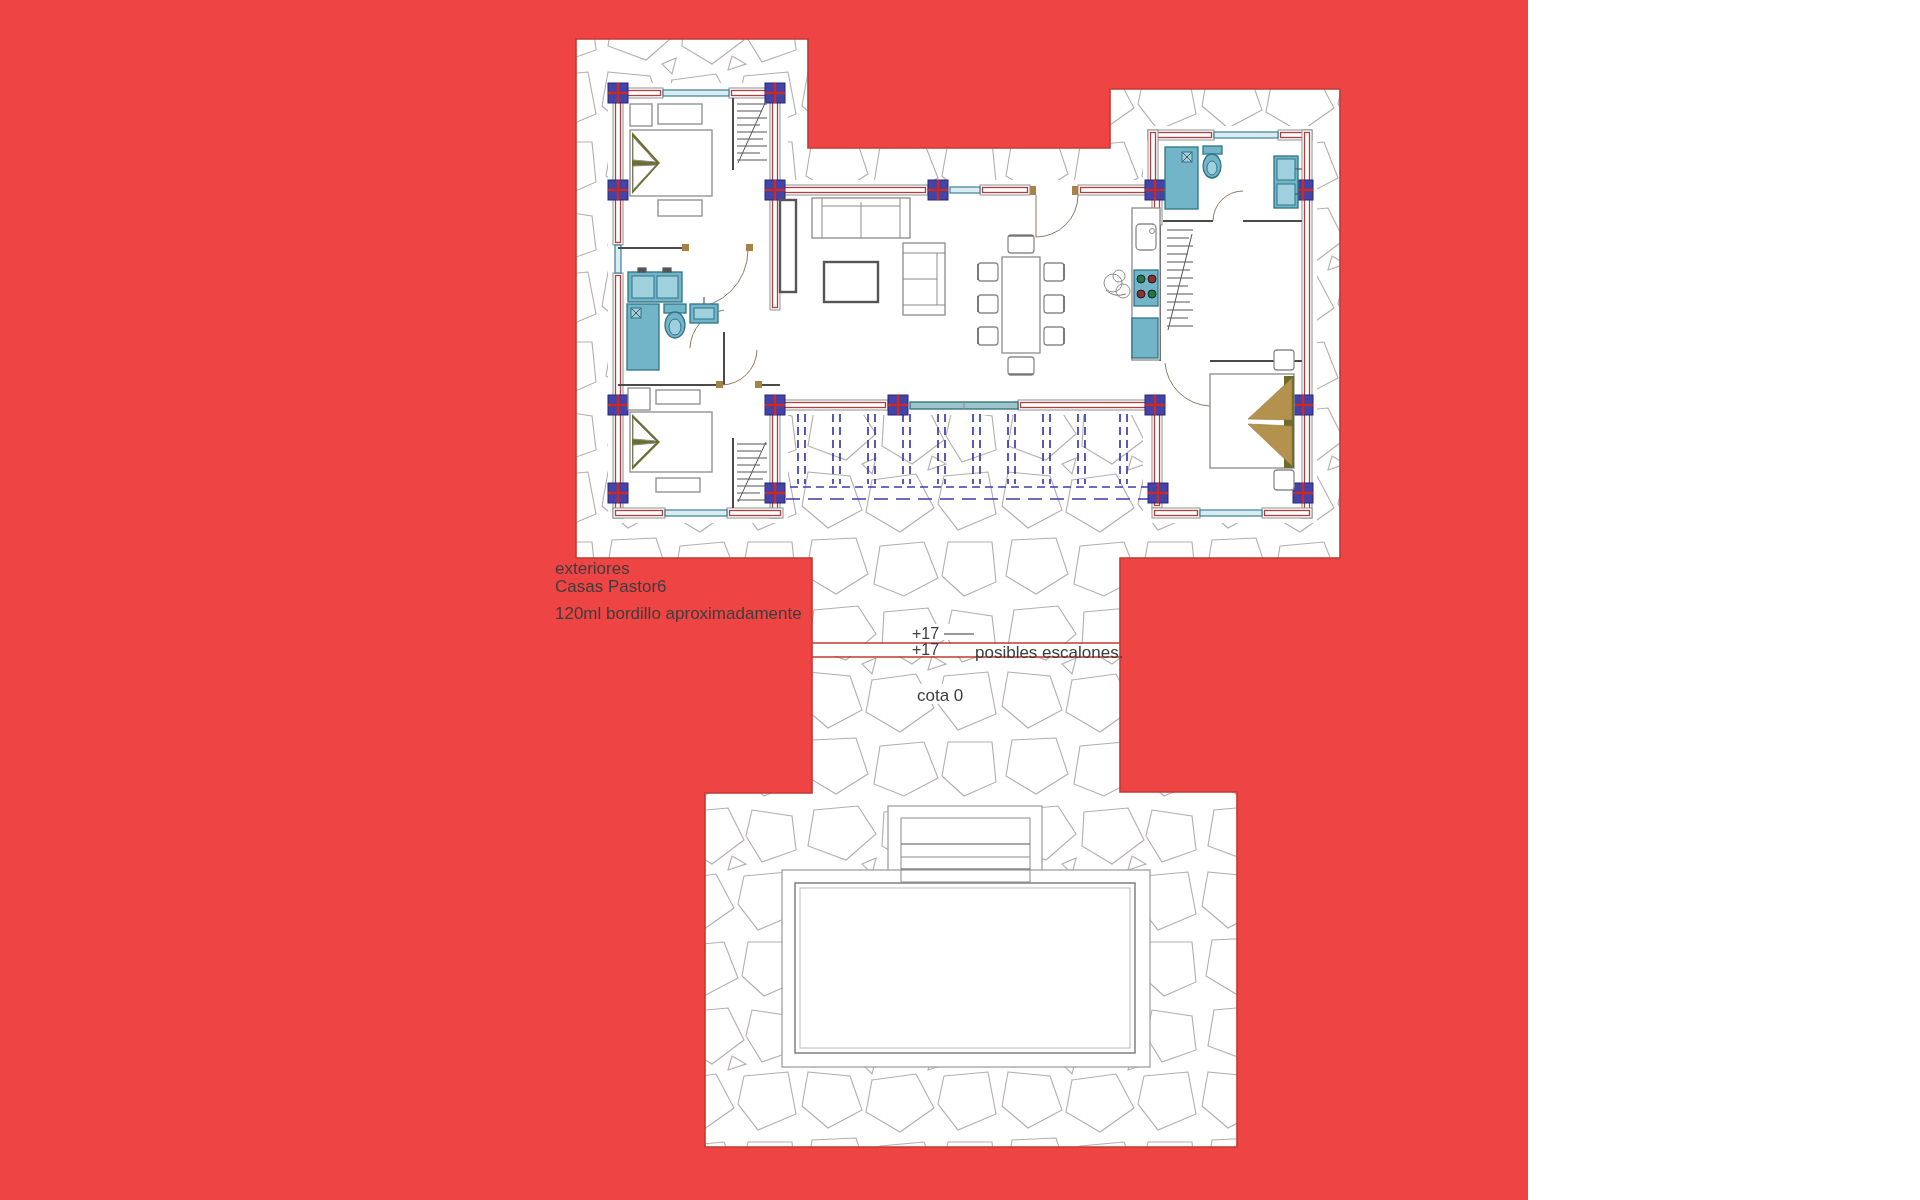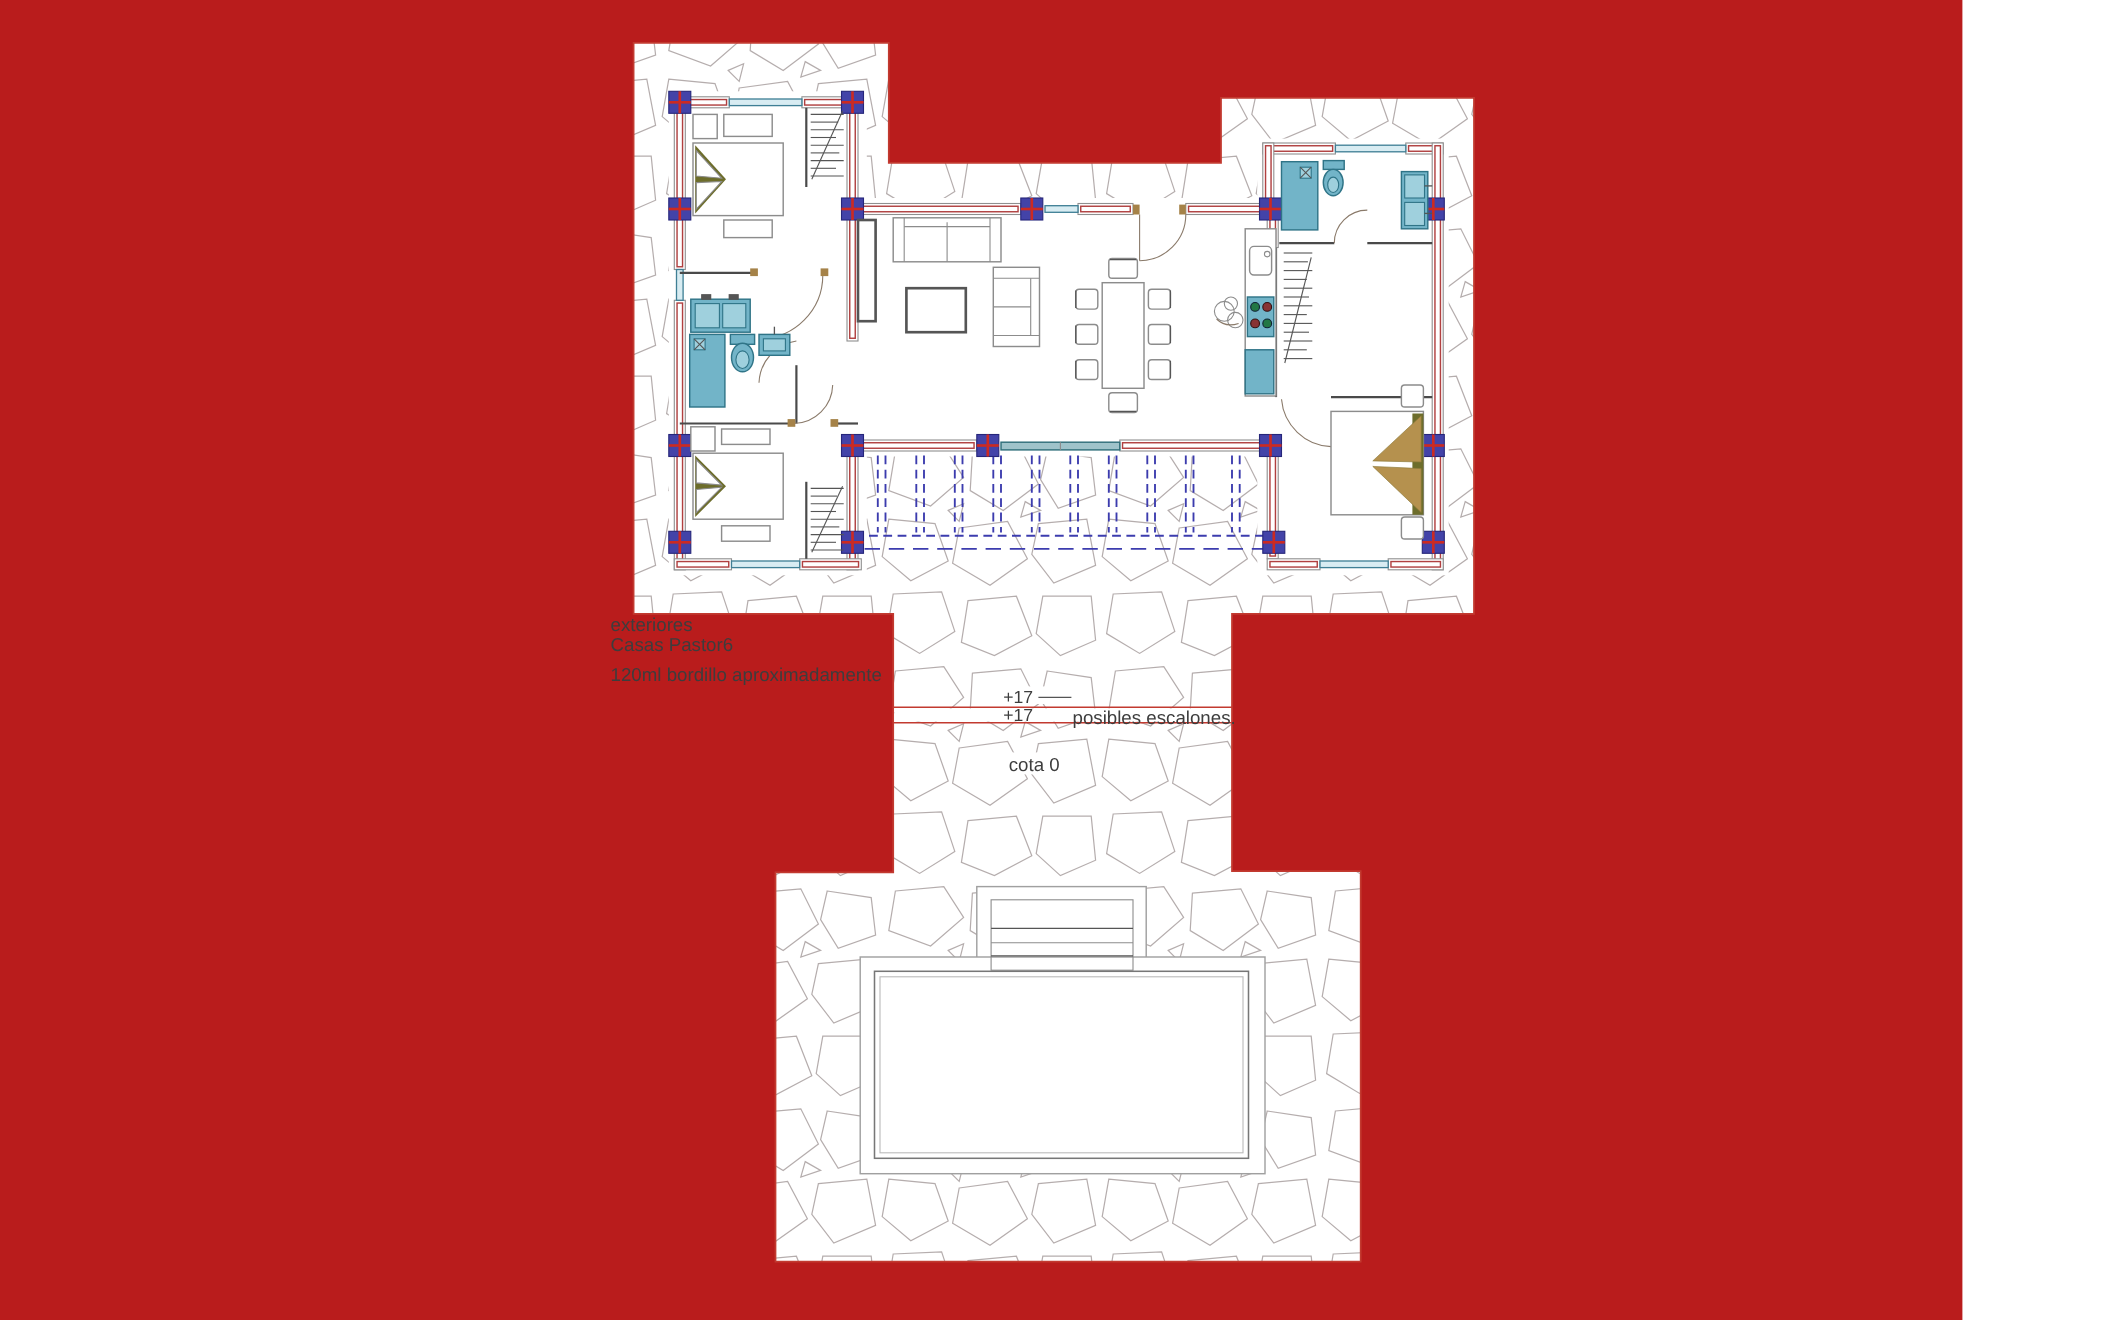--- a/index.html
+++ b/index.html
@@ -1,16 +1,16 @@
 <!DOCTYPE html>
 <html style="--boundary_red: #c23a30; --wall_red: #b04040; --column_navy: #4343a8; --cross_red: #cc2a22; --fixture_blue: #72b4c8; --window_teal: #3f7f95; --stone_gray: #b5adad; --pergola_blue: #3c3cae; --pillow_olive: #6d6d2b; --pillow_tan: #b5914e; --text_color: #3d3d3d;"><head>
 <meta charset="utf-8">
 <style>
   html,body{margin:0;padding:0;background:#ffffff;}
-  #stage{position:relative;width:1784px;height:1200px;background:#b91c1c;overflow:hidden;
+  #stage{position:relative;width:1528px;height:1200px;background:#ef4444;overflow:hidden;
          font-family:"Liberation Sans", sans-serif;}
   svg{position:absolute;left:0;top:0;}
   .plot{fill:url(#stones);stroke:var(--boundary_red);stroke-width:1.6;}
   .mask{fill:#ffffff;stroke:none;}
   .stone{stroke:var(--stone_gray);stroke-width:1.1;fill:#ffffff;}
   .wallb{fill:#ffffff;stroke:#8f8f8f;stroke-width:1;}
   .wallr{fill:none;stroke:var(--wall_red);stroke-width:1.3;}
   .winb{fill:#d8ecf2;stroke:#3f7f95;stroke-width:1.2;}
   .wins{fill:#9fc3ca;stroke:#2f6f7a;stroke-width:1.3;}
   .col{fill:var(--column_navy);stroke:#26267a;stroke-width:1;}

